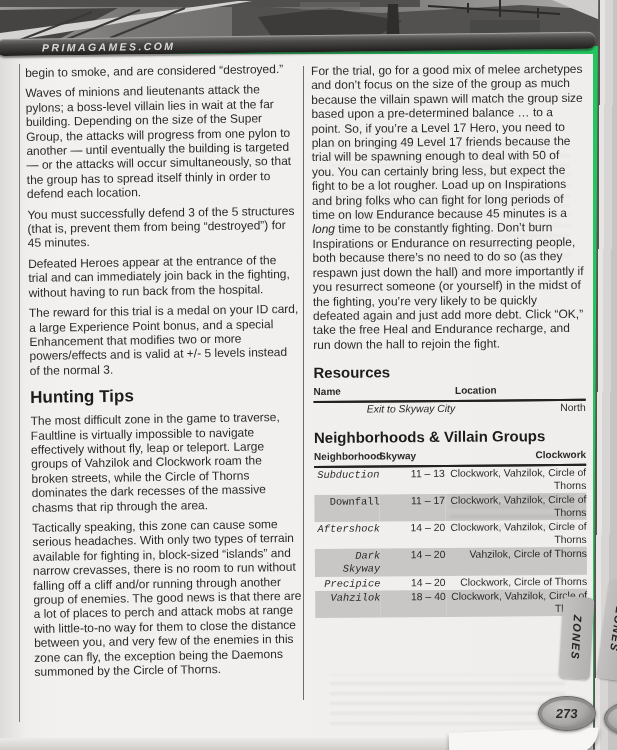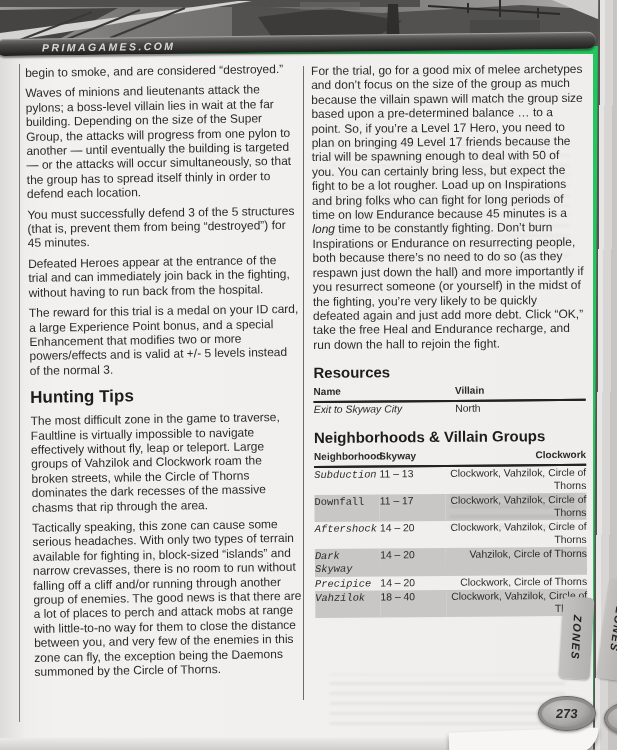--- a/index.html
+++ b/index.html
@@ -37,21 +37,21 @@
   .col p{margin:0 0 6px 0;}
   .col-left{left:25px;top:66px;width:270px;transform:rotate(-.9deg);transform-origin:left top;}
   .col-right{left:311px;top:64px;width:272px;transform:rotate(-.45deg);transform-origin:left top;}
   h2{font-size:17px;line-height:20px;margin:10px 0 6px 0;color:#1d1c1a;}
   h3{font-size:15px;line-height:17px;margin:12px 0 5px 0;color:#1d1c1a;}
   em{font-style:italic;}
 
   
   table{width:100%;border-collapse:collapse;font-size:10.4px;line-height:12.6px;table-layout:fixed;}
   th{font-weight:bold;text-align:left;padding:0 0 2px 0;border-bottom:2px solid #23221f;font-size:10px;}
-  td{padding:1px 0;vertical-align:top;}
+  td{padding:1px 0;vertical-align:top;text-align:right;}
   .res-table col.c-name{width:52%;} .res-table col.c-loc{width:48%;}
   .res-table td.name{font-style:italic;}
   .nb-table col.c-n{width:24%;} .nb-table col.c-l{width:24%;} .nb-table col.c-v{width:52%;}
   .nb-table th.villains, .nb-table td.villains{text-align:right;}
   .nb-table td.name{font-style:italic;font-family:Liberation Mono, monospace;}
   .nb-table td.name.roman{font-style:normal;margin-left:29px;}
   .nb-table tr.shaded{background:#c8c7c5;}
   .nb-table{margin-bottom:2px;}
   .res-table{margin-bottom:4px;}
 
@@ -140,21 +140,21 @@
 
     <h3>Resources</h3>
     <table class="res-table">
       <colgroup>
           <col class="c-name">
           <col class="c-loc">
         </colgroup>
       <thead>
         <tr>
           <th>Name</th>
-          <th>Villain</th>
+          <th>Location</th>
         </tr>
       </thead>
       <tbody>
         <tr>
           <td class="name">Exit to Skyway City</td>
           <td>North</td>
         </tr>
       </tbody>
     </table>
 

